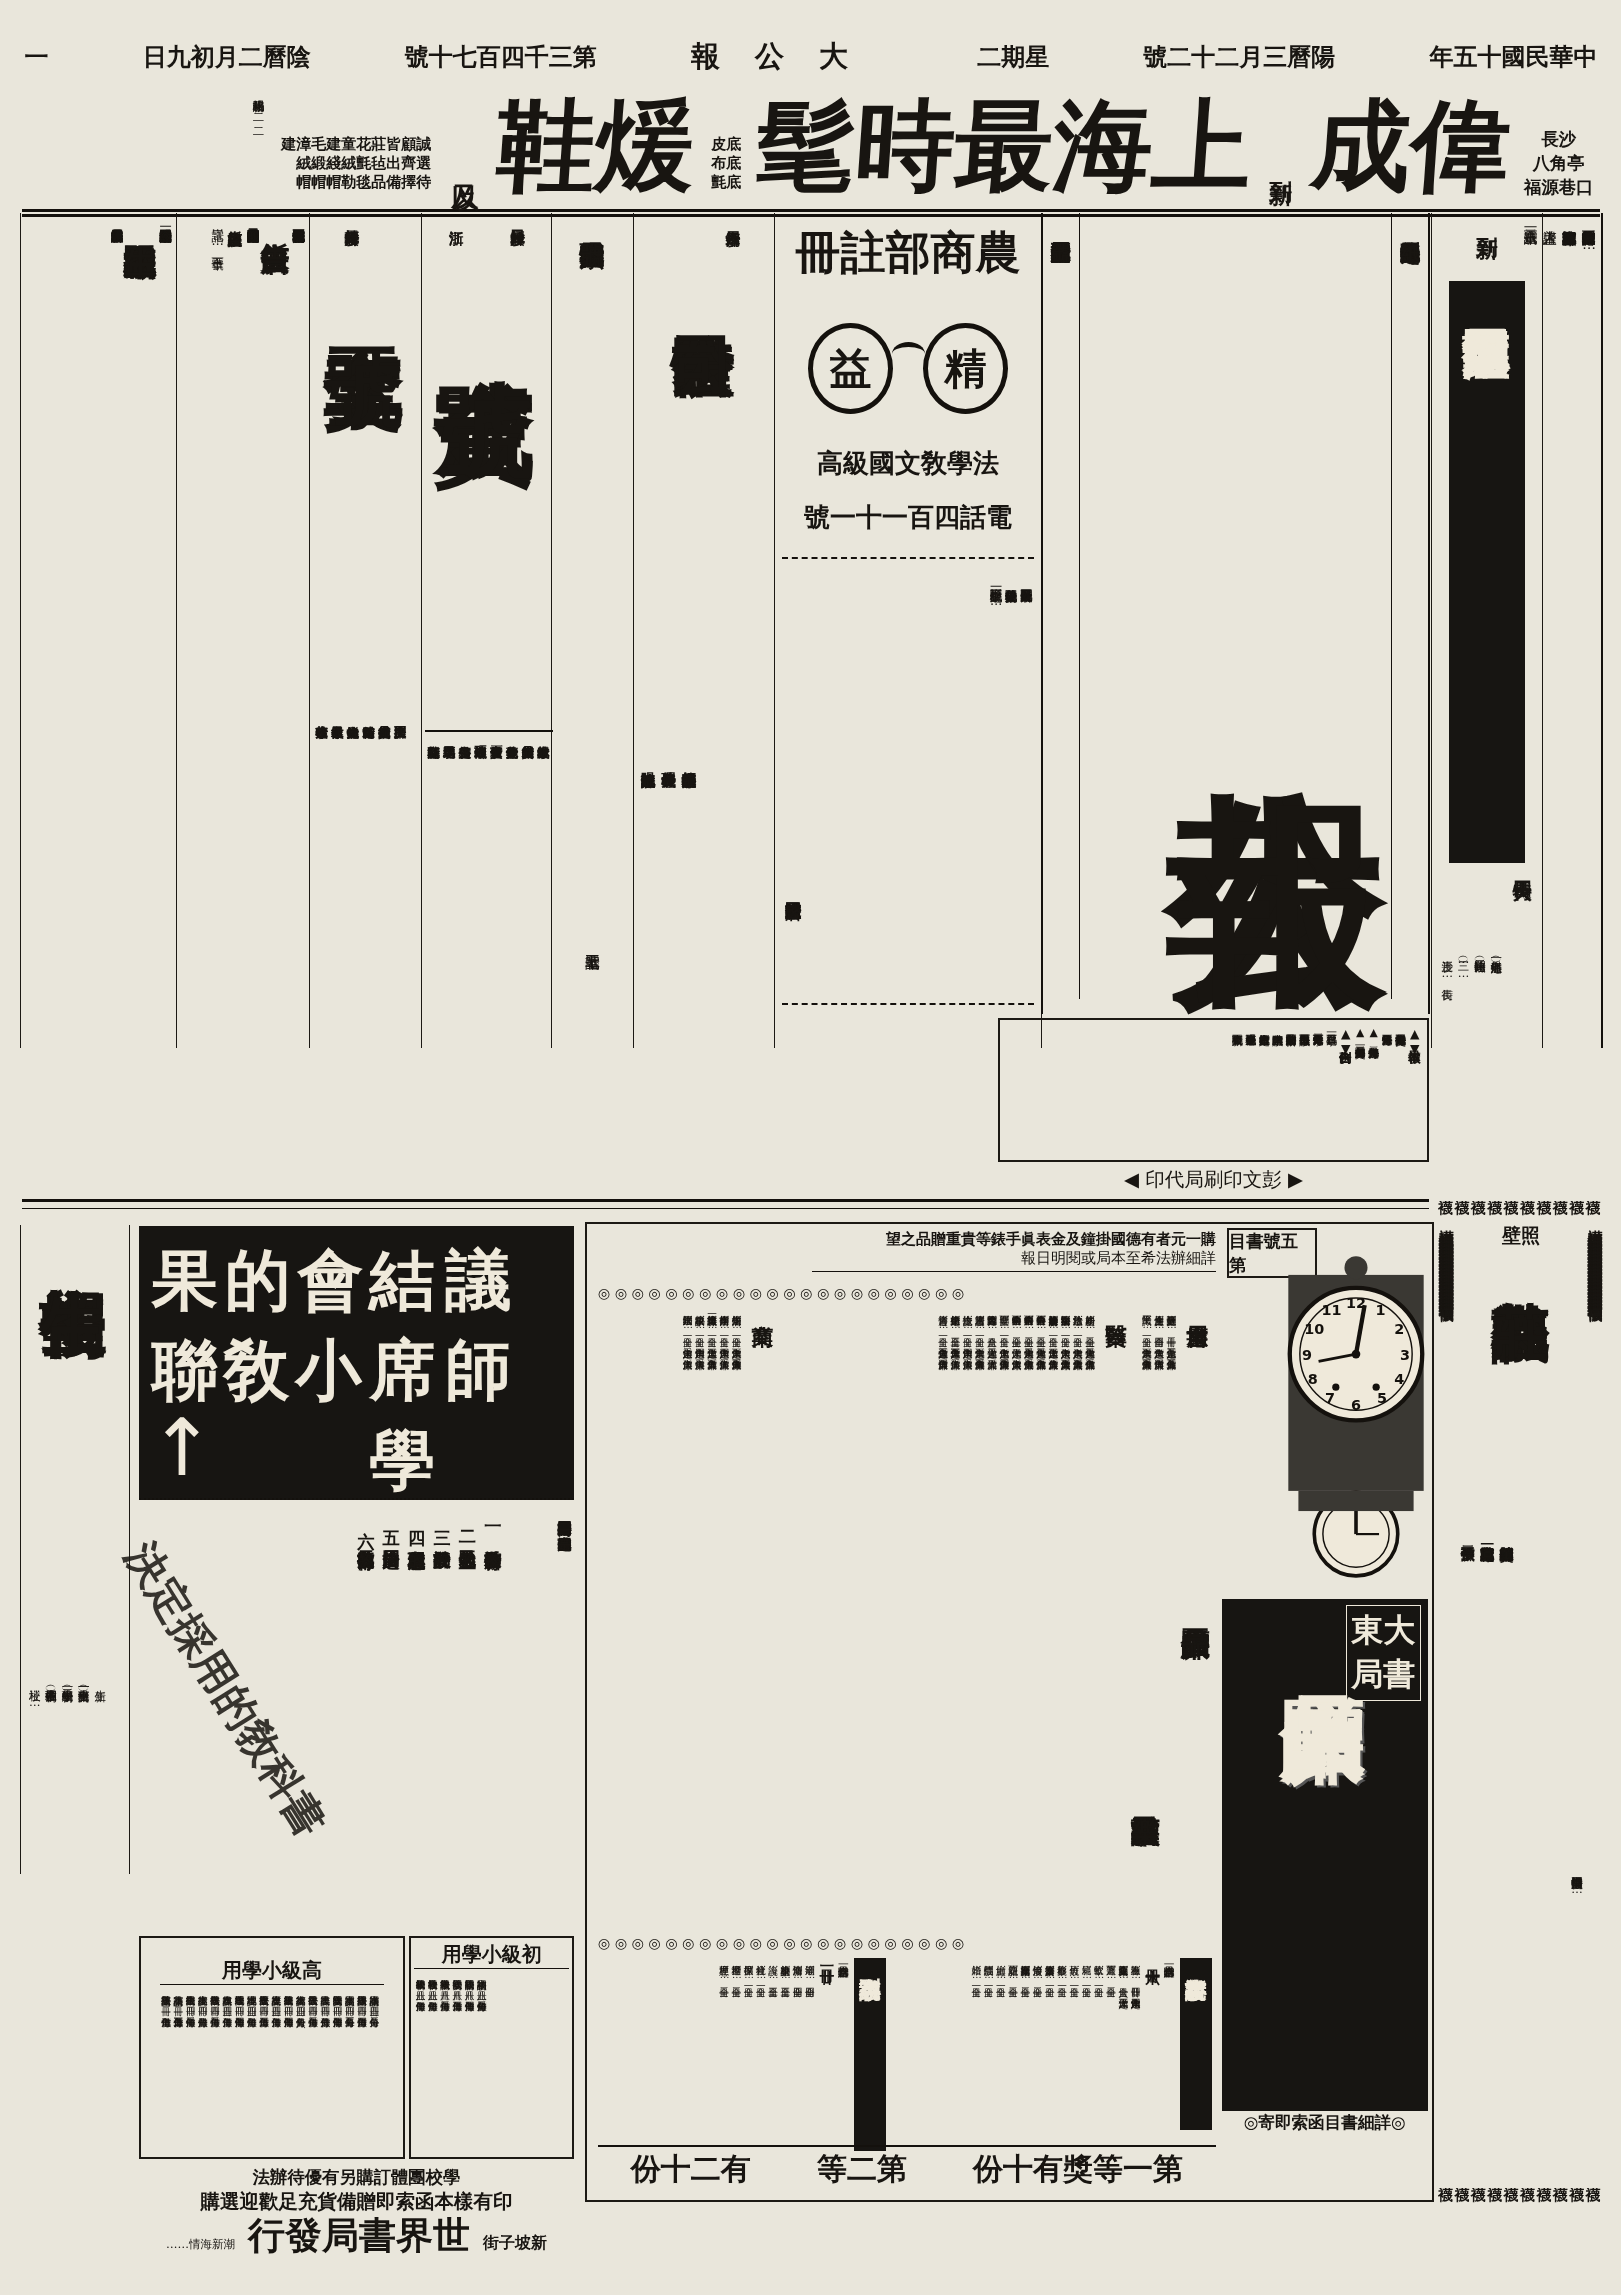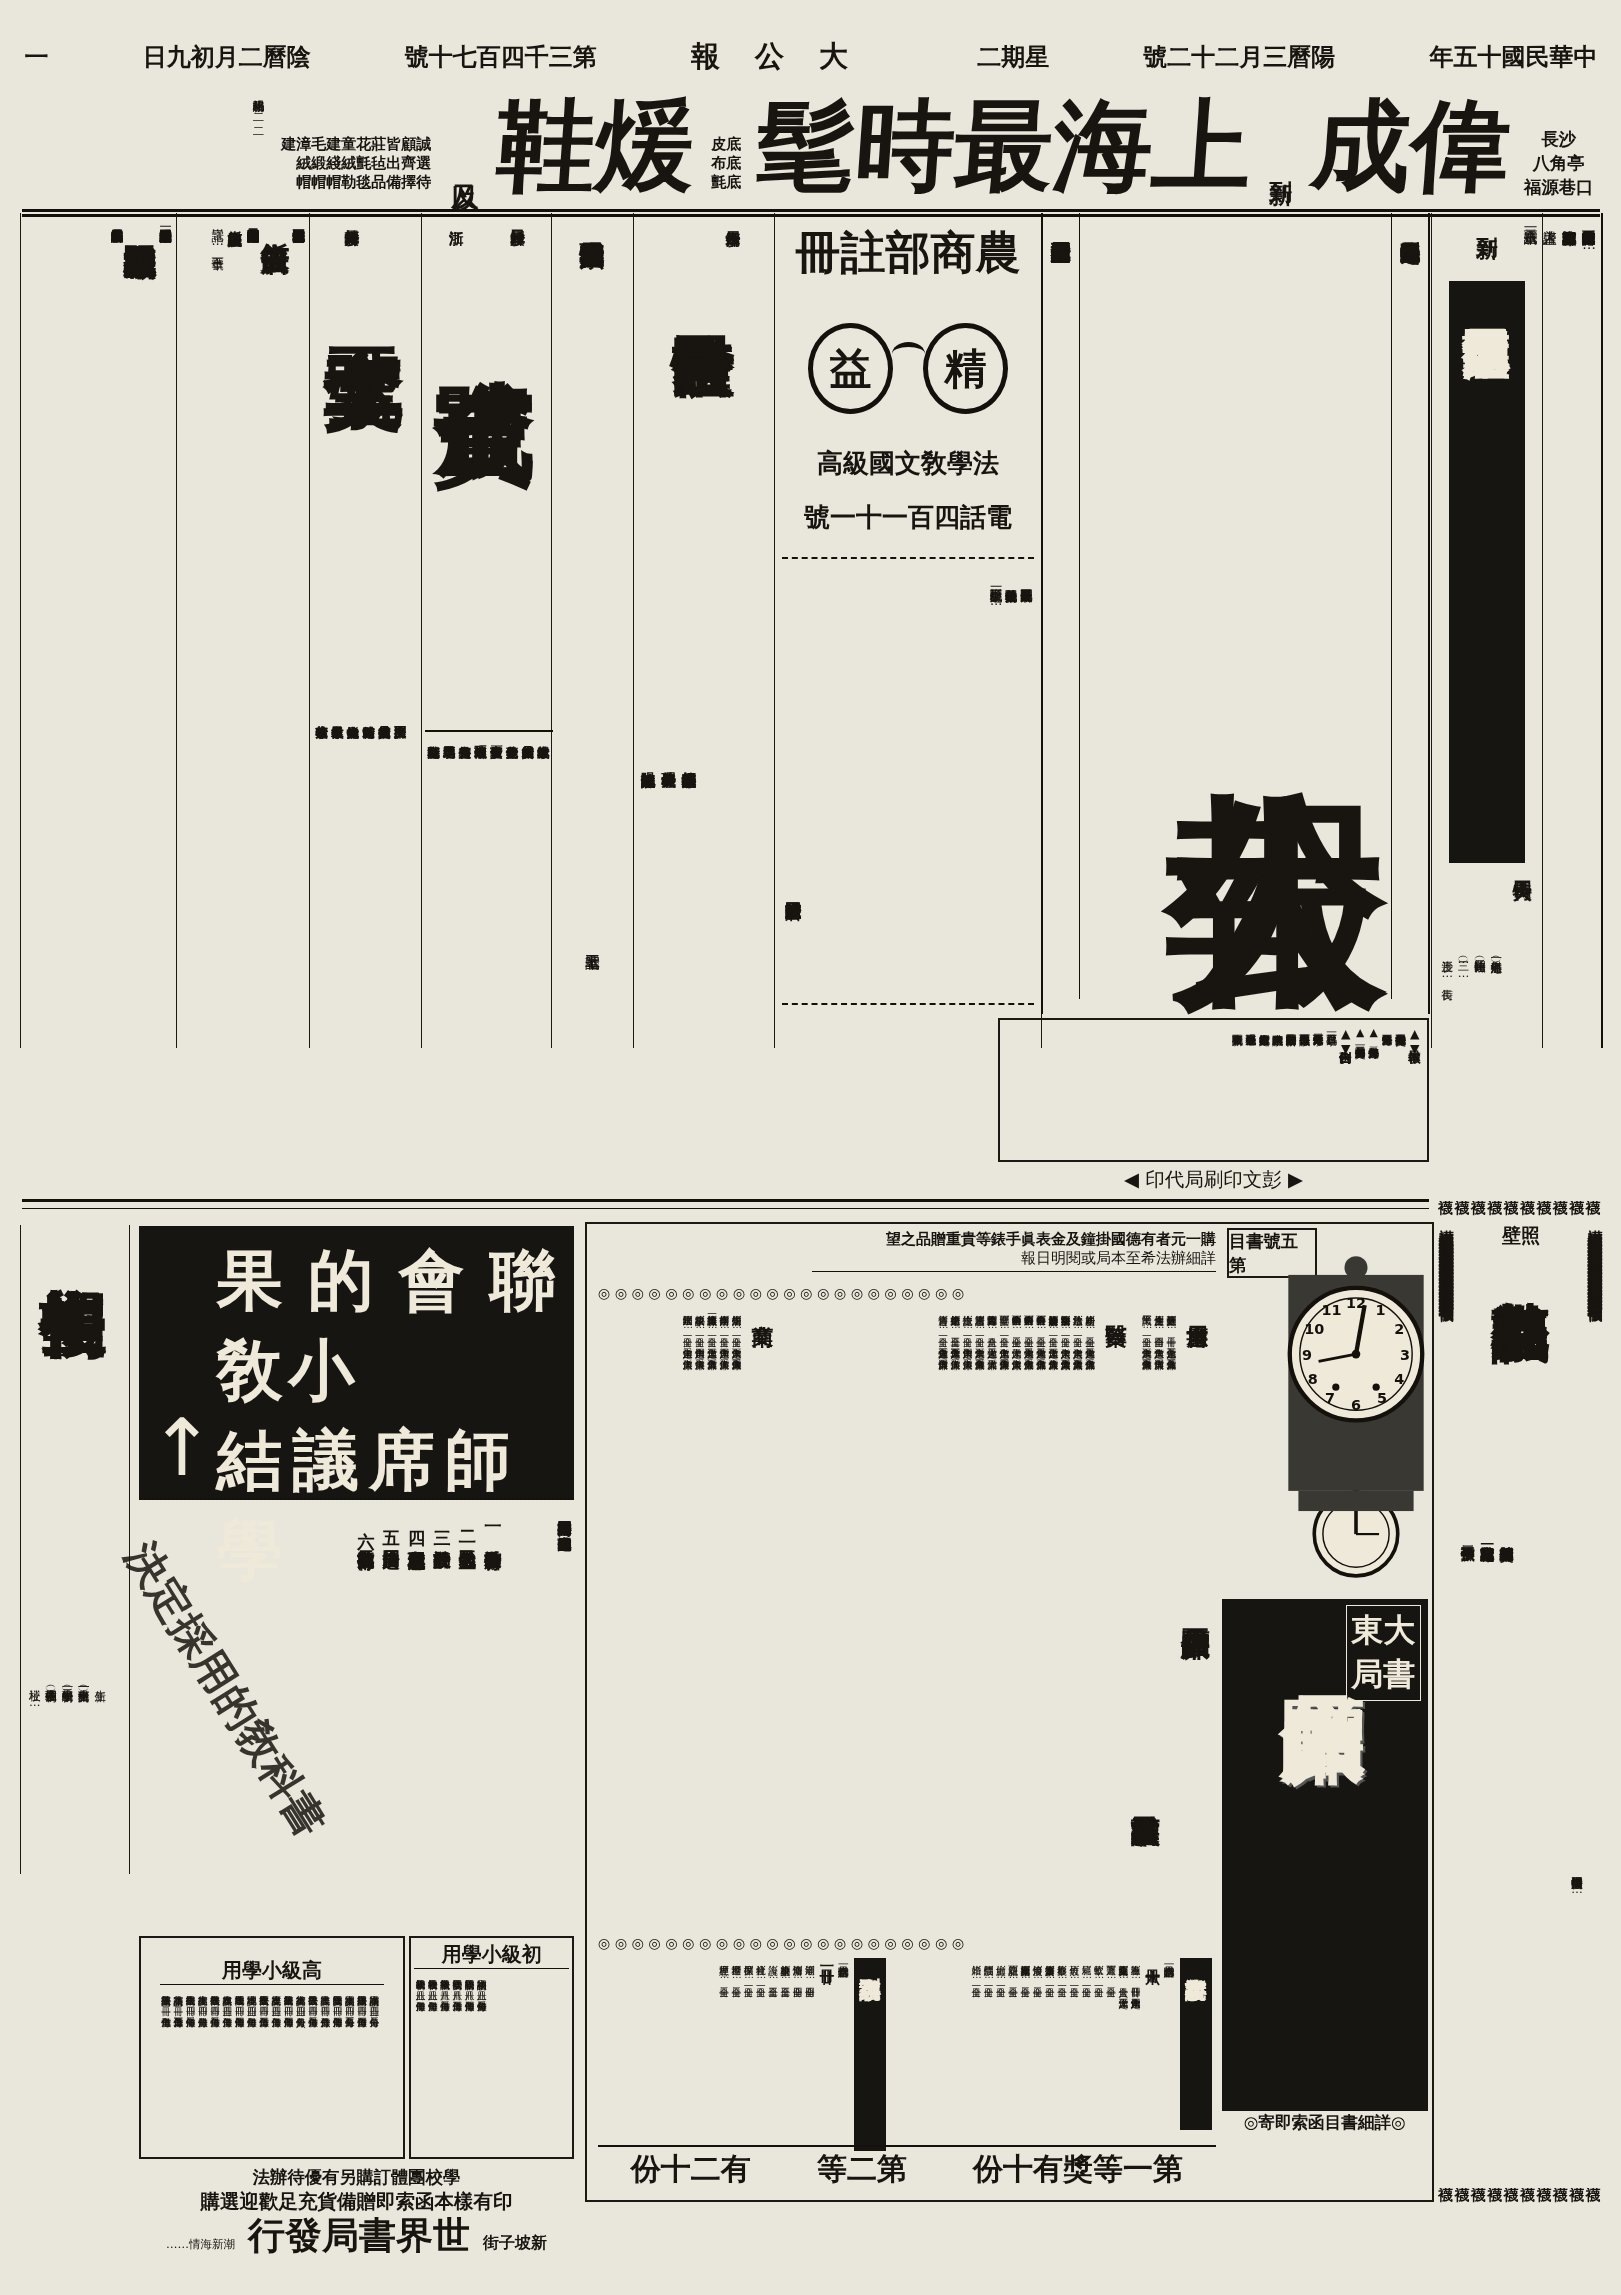--- a/index.html
+++ b/index.html
@@ -220,21 +220,21 @@
         <div class="vcol">新生</div>
         <div class="vcol">（一）高中文科新生一班</div>
         <div class="vcol">（二）初級中學新生一班</div>
         <div class="vcol">（四）初中各班招插班生</div>
         <div class="vcol">校址……</div>
       </div>
   </section>
 
   <section class="blk" style="left:133px;top:1222px;width:447px;height:1038px;">
     <div class="inv wavy" style="position:absolute;left:5.8px;right:5.8px;top:4.3px;height:274px;padding:10px 13px;box-sizing:border-box;">
-      <div style="display:flex;flex-direction:column;justify-content:space-around;height:100%;margin-left:65px;">
+      <div style="display:flex;flex-direction:row;justify-content:space-around;height:100%;">
         <div style="font-size:66px;font-weight:bold;text-align:justify;letter-spacing:5.8px;">果的會聯敎小</div>
         <div style="font-size:66px;font-weight:bold;letter-spacing:10px;">結議席師學</div>
       </div>
       <div class="arrow-up" style="position:absolute;left:10px;bottom:10px;">↑</div>
     </div>
     <div style="position:absolute;top:288px;left:5.8px;right:5.8px;height:418px;">
       <div class="v" style="position:absolute;right:0;top:0;height:404px;width:62px;font-size:13.7px;font-weight:bold;">許多小學敎師開會結果決定采用世界書局出版的新學制初高段小學用書 他們的理由說這套書是：</div>
       <div style="position:absolute;left:21.6px;top:21.6px;font-size:42px;font-weight:bold;transform:rotate(58deg);transform-origin:top left;white-space:nowrap;opacity:.85;">決定採用的敎科書</div>
       <div class="v" style="position:absolute;right:68px;top:7.2px;height:389px;width:238px;font-size:17.3px;font-weight:bold;">
           <div class="vcol">一 合乎新敎育的精神的</div>

